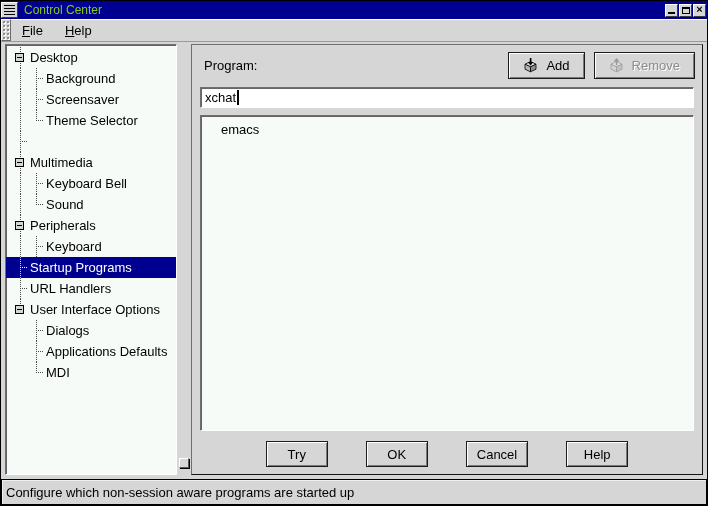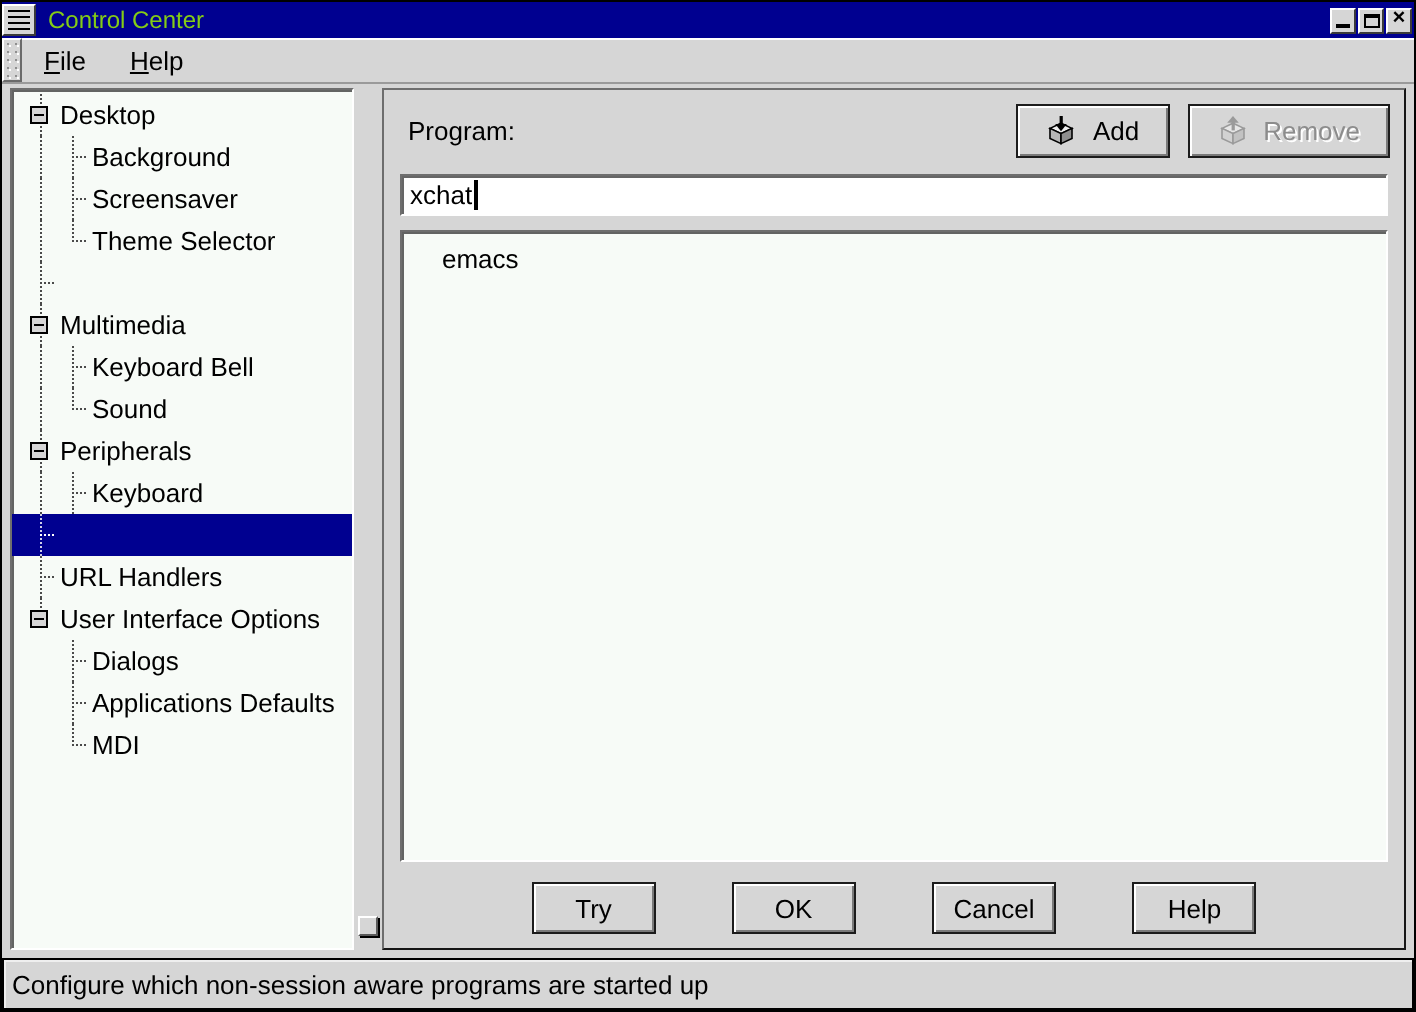--- a/index.html
+++ b/index.html
@@ -166,20 +166,21 @@
         </div>
         <div class="tree-row">
           <span class="trunk"></span>
           <span class="cvline"></span>
           <span class="tick1"></span>
           <span class="lbl1">Keyboard</span>
         </div>
         <div class="tree-row selected">
           <span class="trunk"></span>
           <span class="tick0"></span>
+          <span class="lbl0">Startup Programs</span>
         </div>
         <div class="tree-row">
           <span class="trunk"></span>
           <span class="tick0"></span>
           <span class="lbl0">URL Handlers</span>
         </div>
         <div class="tree-row">
           <span class="trunk top"></span>
           <span class="expander"></span>
           <span class="lbl0">User Interface Options</span>

